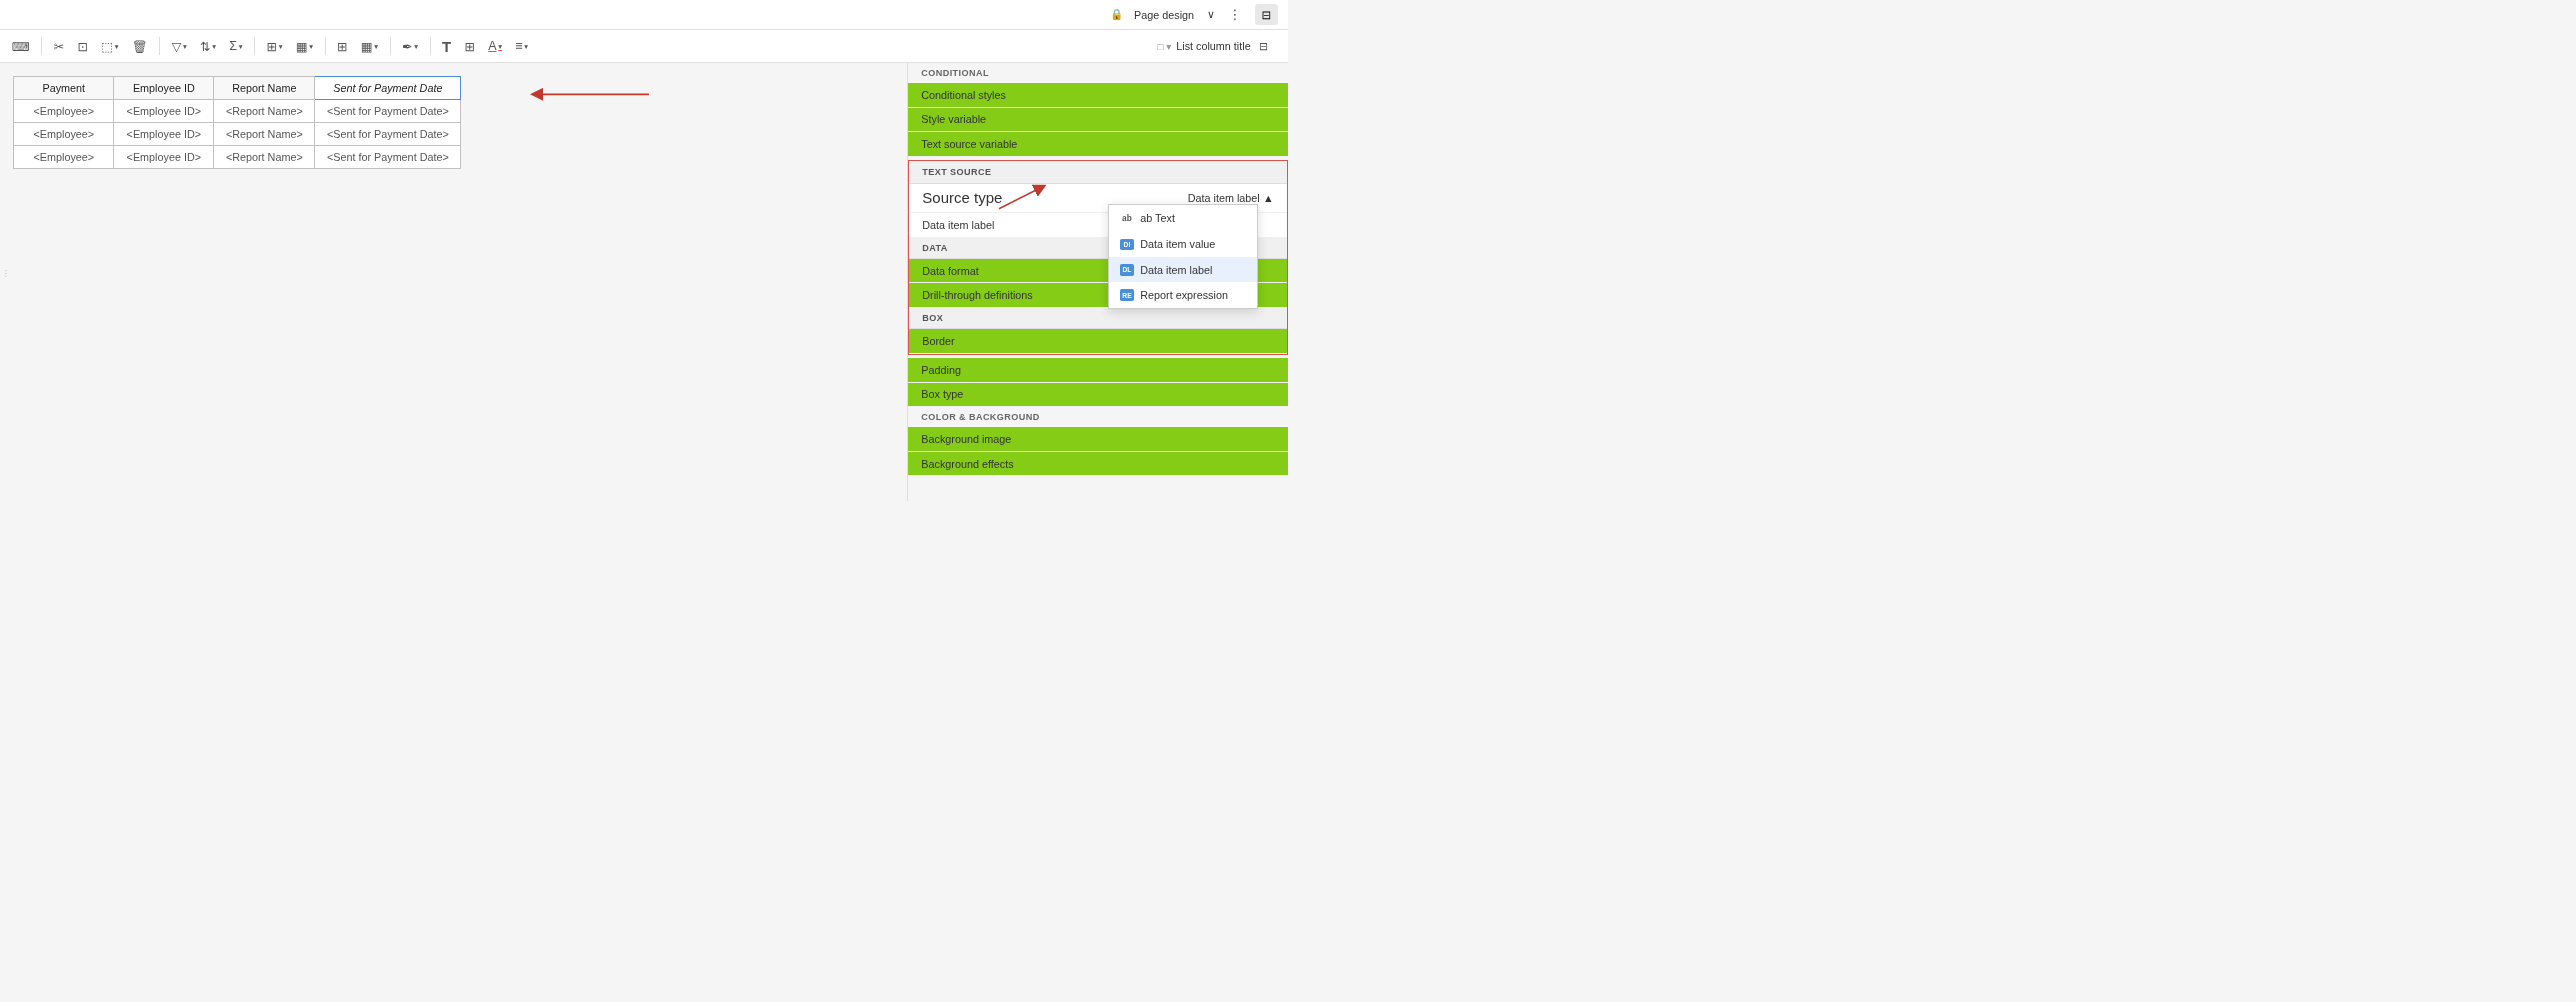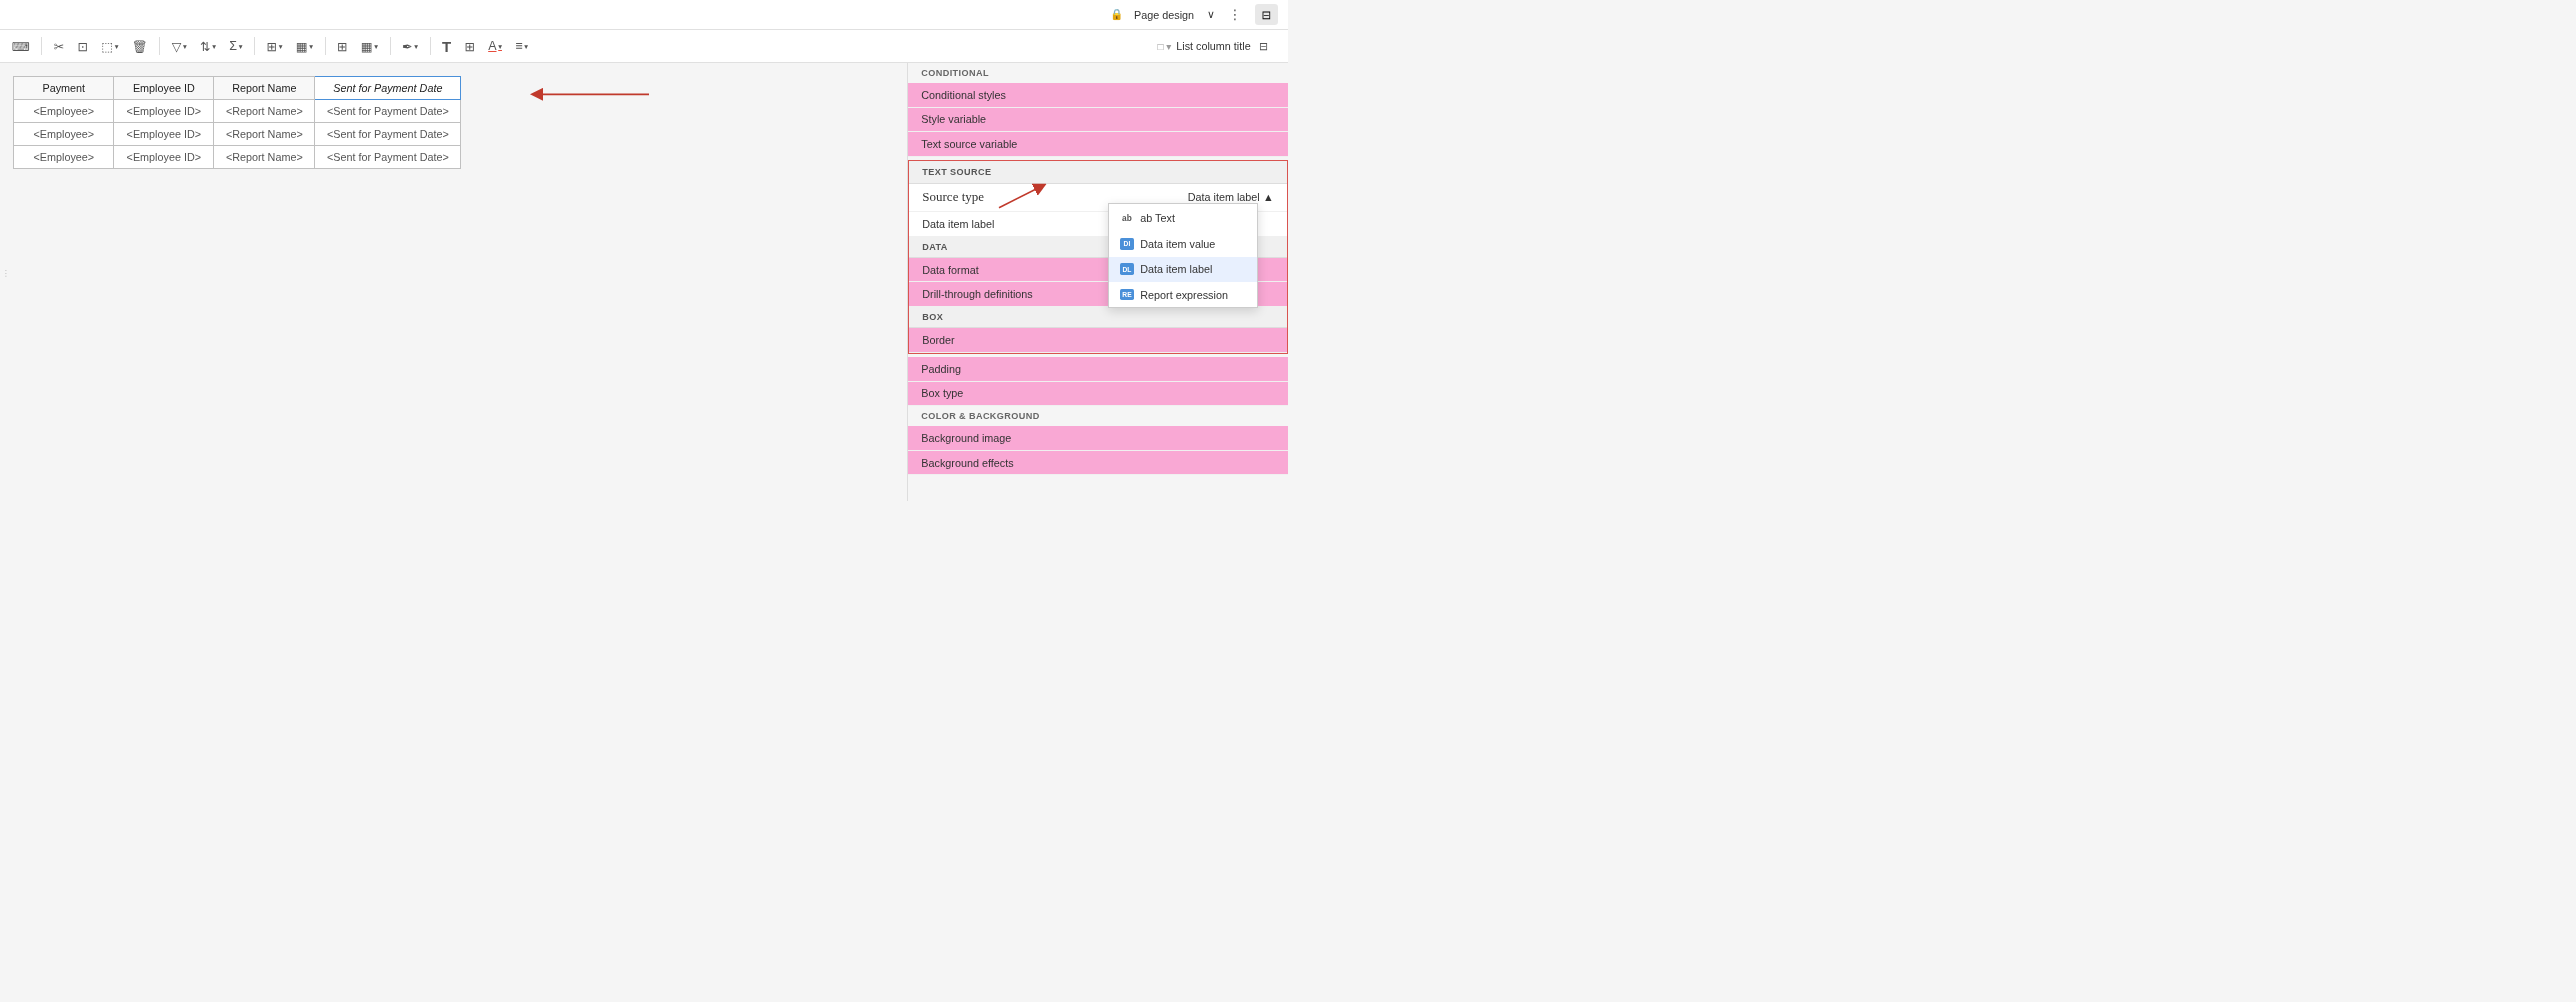--- a/index.html
+++ b/index.html
@@ -154,21 +154,21 @@
       color: #666;
       text-transform: uppercase;
       letter-spacing: 0.4px;
       background: #f5f5f5;
     }
 
     .panel-row {
       display: flex;
       align-items: flex-end;
       padding: 5.8px 13.3px;
-      background: #f9a8d4;
+      background: #84cc16;
       border-bottom: 0.8px solid #f0f0f0;
     }
     .panel-row-label {
       flex: 1;
       color: #333;
       font-size: 10.8px;
     }
 
     
     .text-source-section {
@@ -190,22 +190,21 @@
     .source-type-row {
       display: flex;
       align-items: center;
       padding: 5.8px 13.3px;
       background: #fff;
       border-bottom: 0.8px solid #f0f0f0;
     }
     .source-type-label {
       flex: 1;
       color: #333;
-      font-size: 13px;
-      font-family: Liberation Serif, serif;
+      font-size: 15px;
     }
     .source-type-select {
       display: flex;
       align-items: center;
       gap: 3.3px;
       color: #333;
       font-size: 10.8px;
       cursor: pointer;
     }
 

